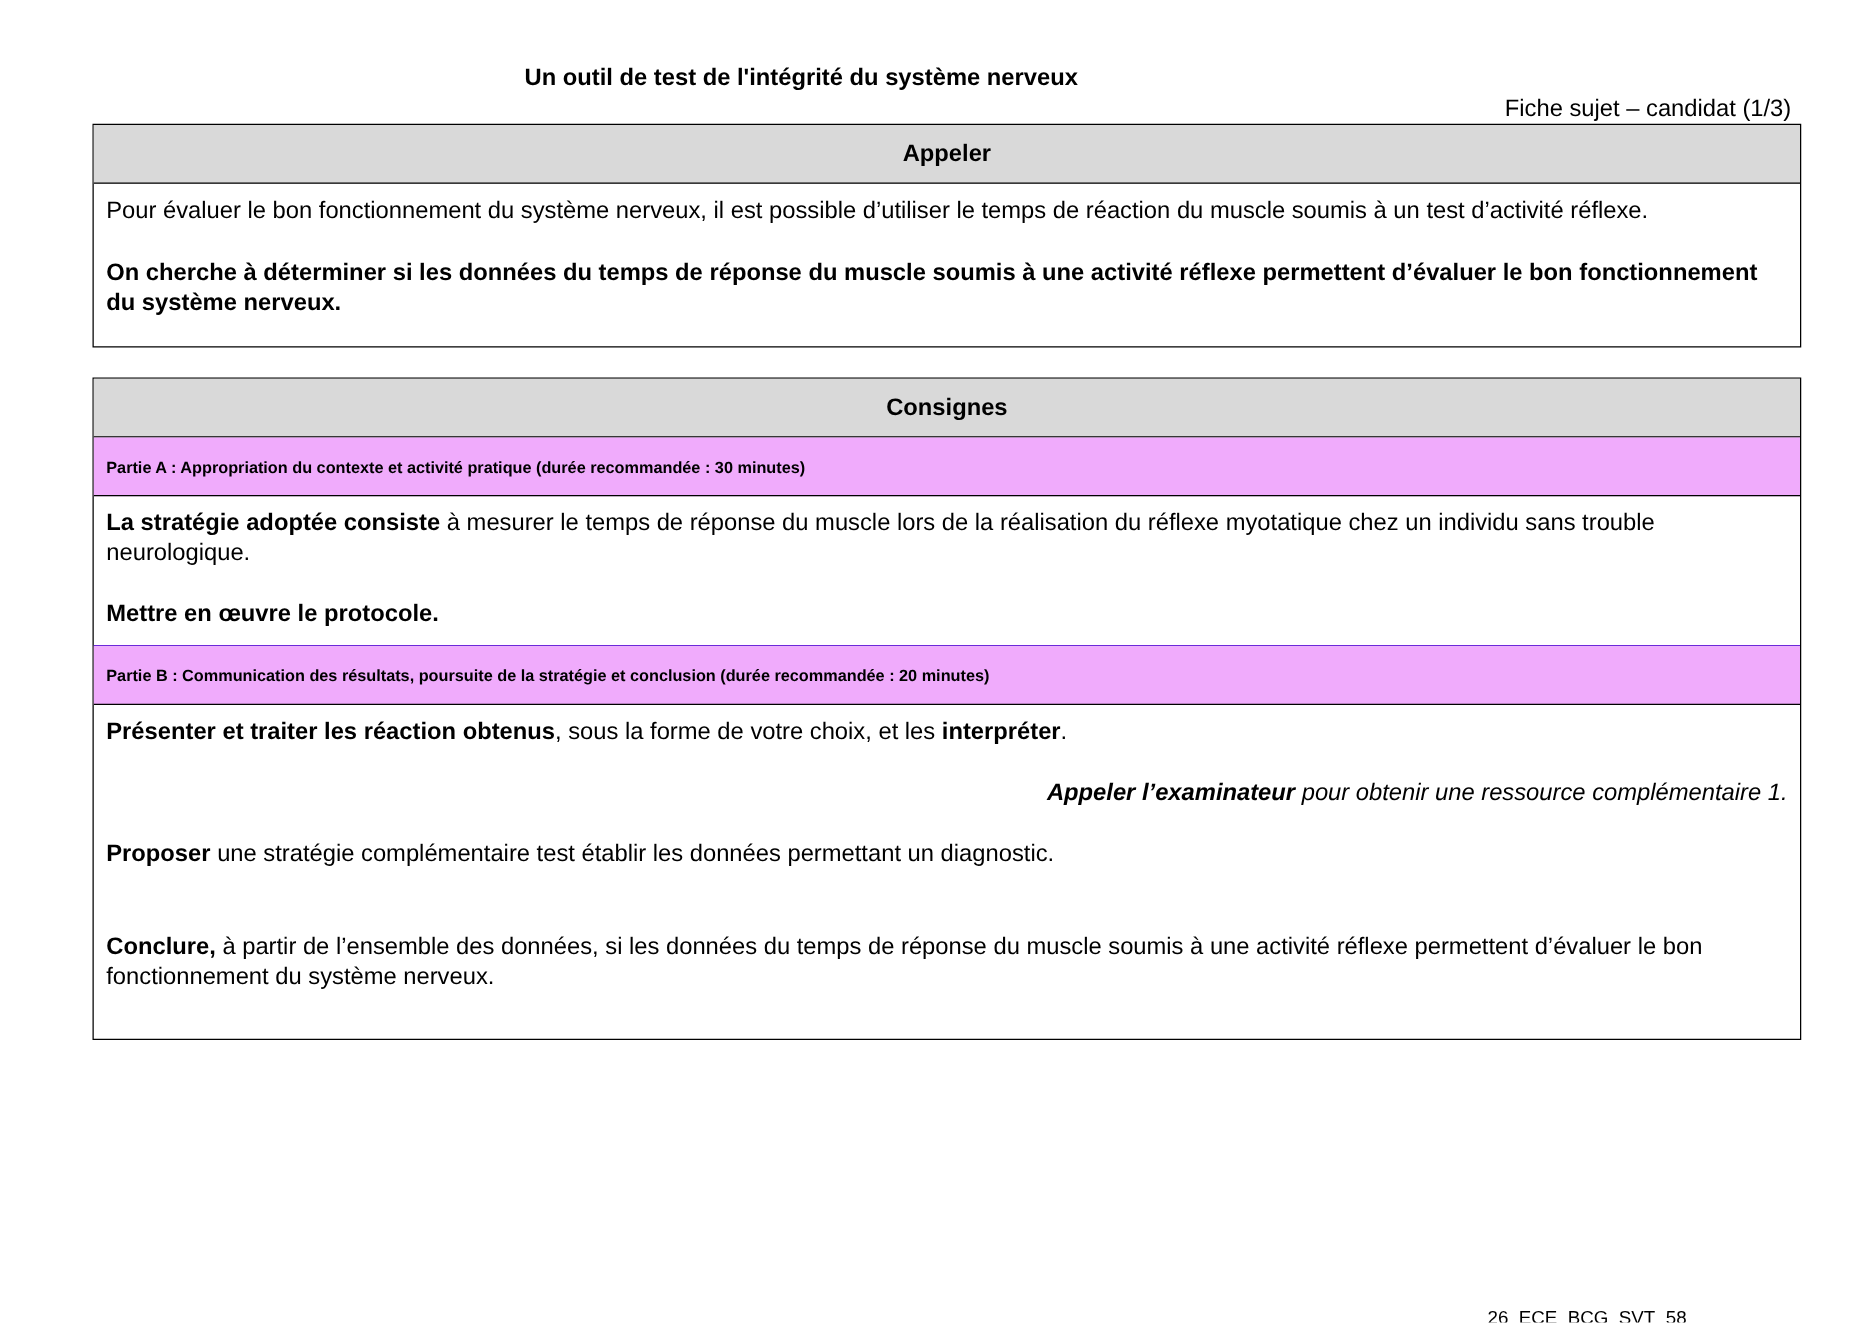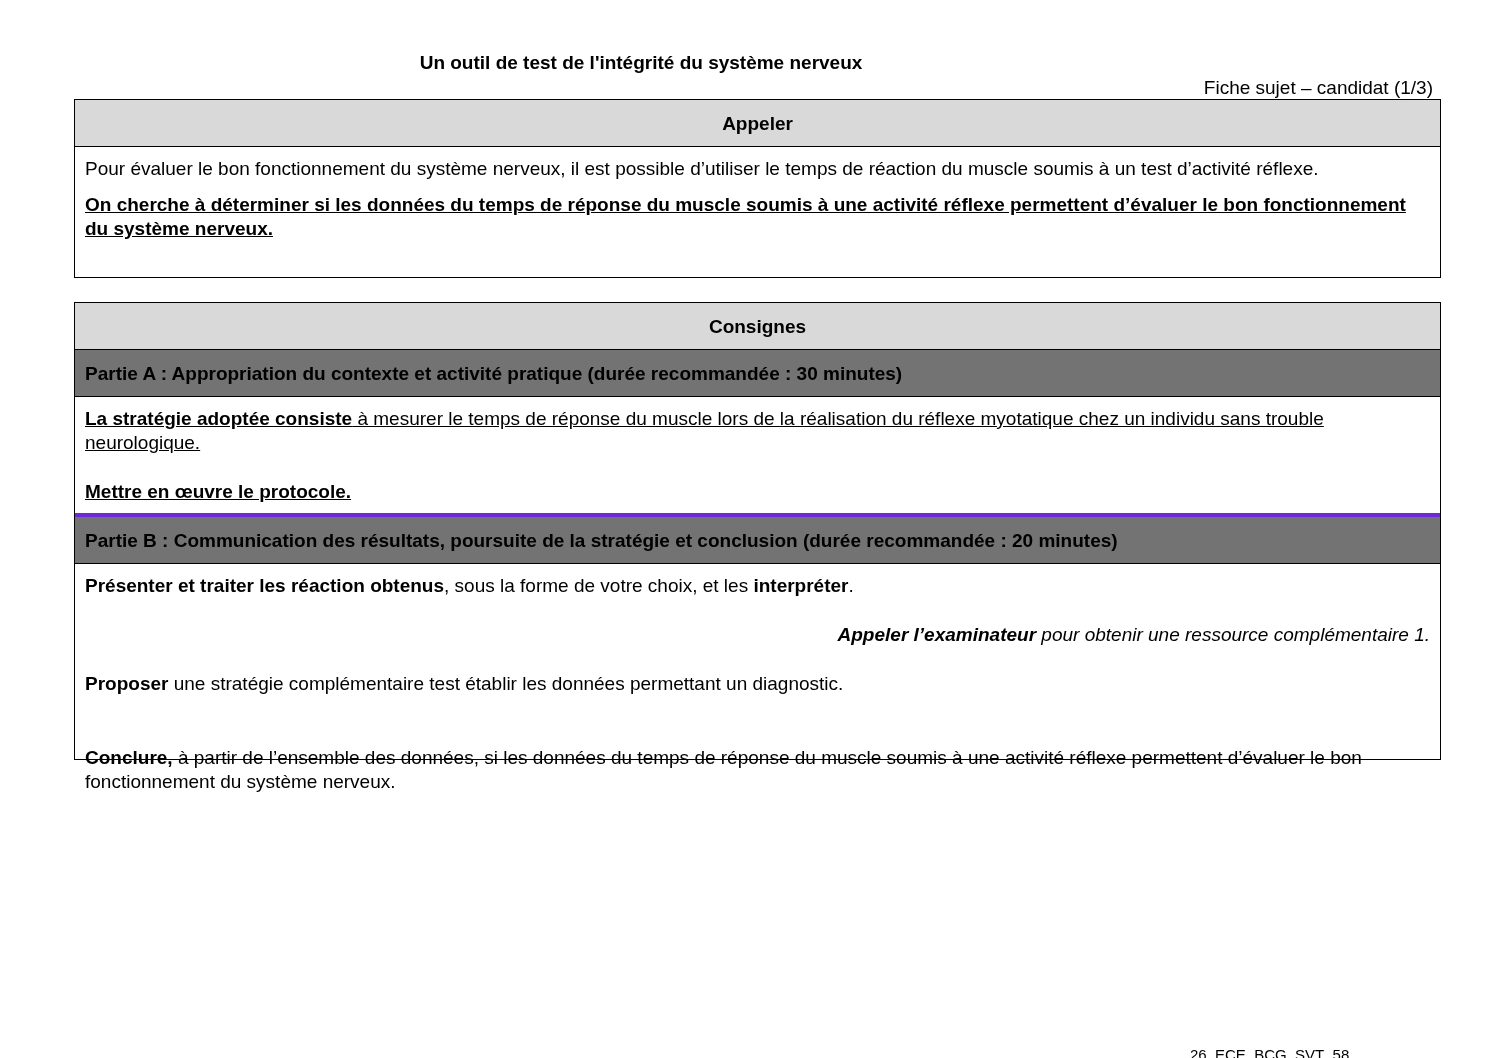--- a/index.html
+++ b/index.html
@@ -13,38 +13,38 @@
     }
     .doc-subtitle {
       position: absolute; right: 64px; top: 77px;
       font-size: 19px;
     }
     .box {
       position: absolute; left: 74px; width: 1367px;
       border: 1px solid #000; box-sizing: border-box;
     }
     .box-context { top: 99px; height: 179px; }
-    .box-consignes { top: 302px; height: 458px; }
+    .box-consignes { top: 302px; height: 530px; }
     .head {
       background: #d9d9d9; text-align: center; font-weight: bold;
       font-size: 19px; height: 47px; line-height: 47px;
       border-bottom: 1px solid #000; box-sizing: border-box;
     }
     .subhead {
-      background: #737373; font-weight: bold; font-size: 19px;
+      background: #f0abfc; font-weight: bold; font-size: 13px;
       height: 47px; line-height: 47px; padding-left: 10px;
       border-bottom: 1px solid #000; box-sizing: border-box;
     }
     .cell { padding: 10px 10px 0 10px; font-size: 19px; line-height: 24px; }
     .cell p { margin: 0; }
-    .ctx p + p { margin-top: 12px; text-decoration: underline; }
+    .ctx p + p { margin-top: 26px; }
     .b { font-weight: bold; }
     .i { font-style: italic; }
     .center { text-align: right; }
-    .partA { height: 120px; box-sizing: border-box; border-bottom: 4px solid #6d28d9; text-decoration: underline; }
+    .partA { height: 120px; box-sizing: border-box; border-bottom: 1px solid #6d28d9; }
     .partA .gap { height: 25px; }
     .partB .gap { height: 25px; }
     .footer-code {
       position: absolute; left: 1190px; top: 1007px;
       font-weight: normal; font-size: 15px; margin-top: 39px;
     }
   </style>
 </head>
 <body>
 

